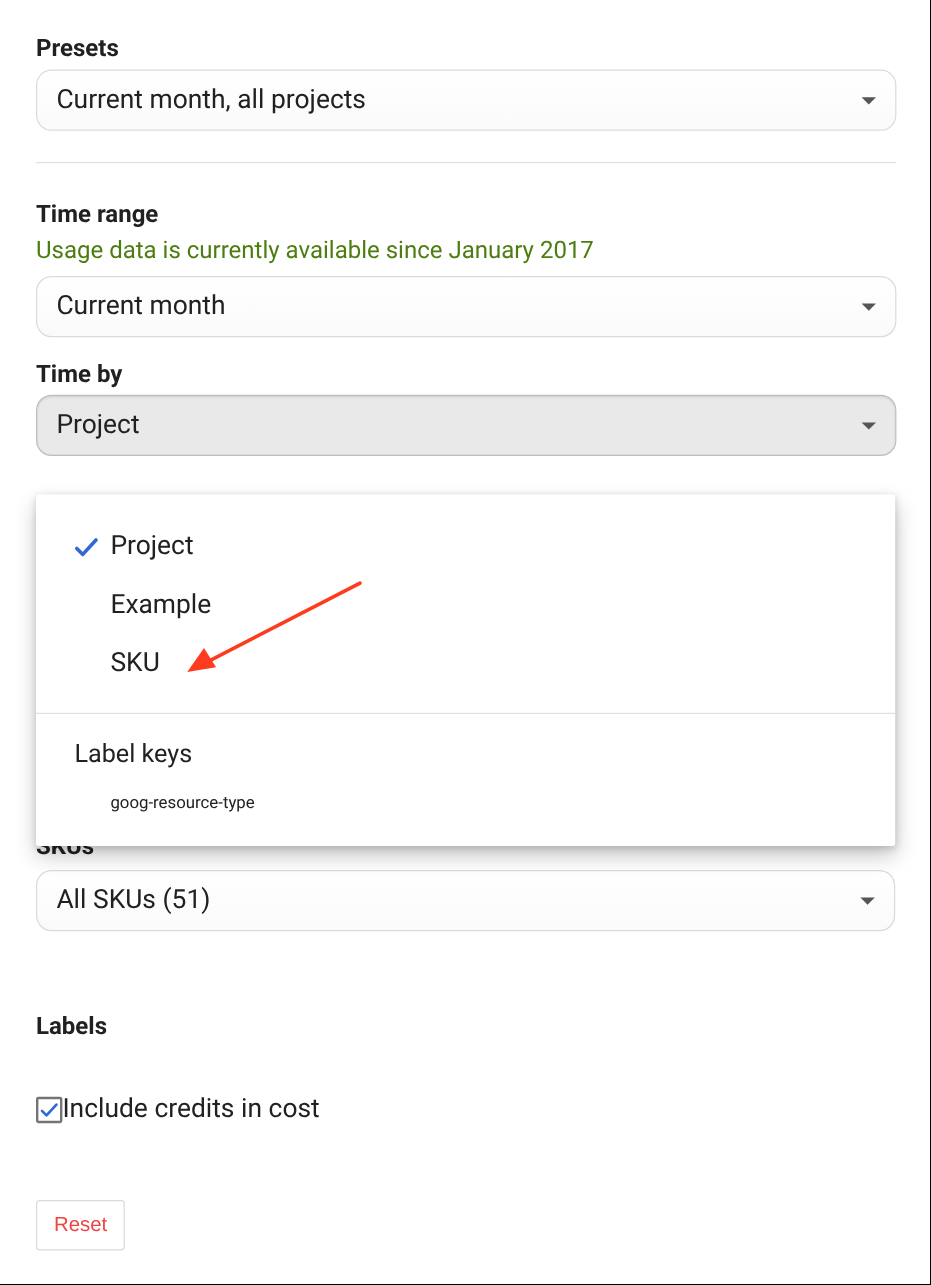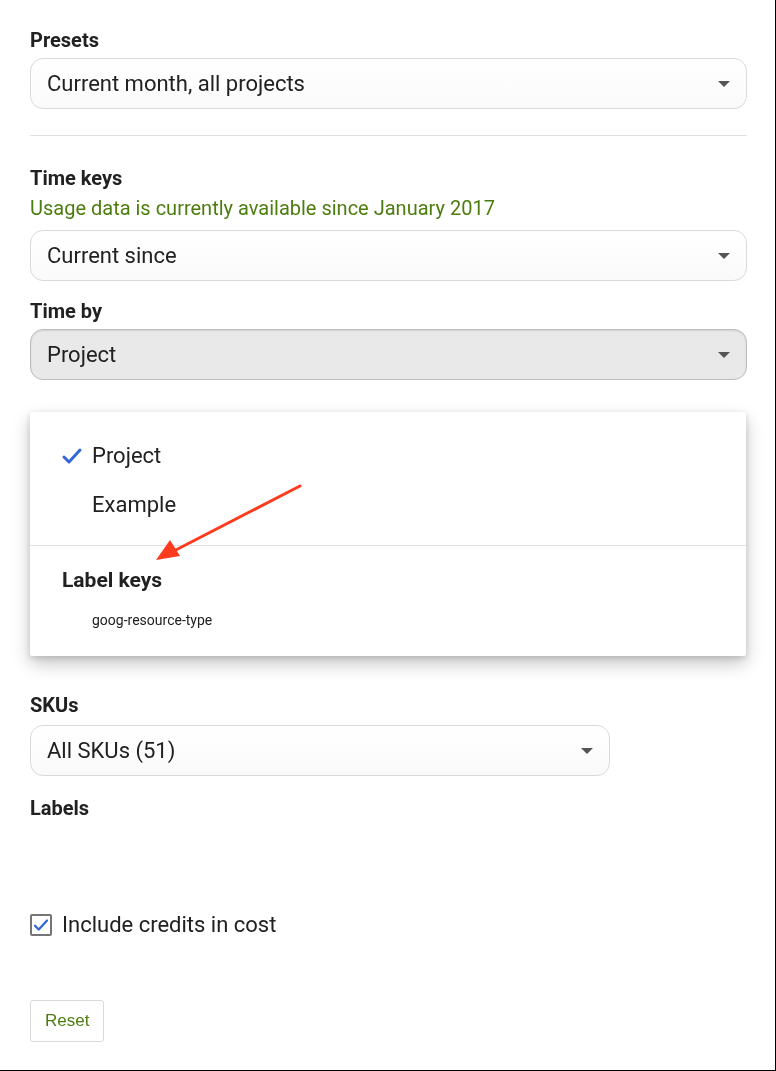--- a/index.html
+++ b/index.html
@@ -96,21 +96,21 @@
     fill: none;
     stroke-linecap: round;
     stroke-linejoin: round;
   }
   .menu-divider {
     height: 1px;
     background: #e0e0e0;
     margin: 16px 0 12px 0;
   }
   .menu-header {
-    font-weight: 700;
+    font-weight: 400;
     font-size: 21px;
     padding: 10px 14px 10px 32px;
   }
   .menu-subitem {
     padding: 10px 14px 10px 62px;
     font-size: 14px;
     cursor: pointer;
   }
 
   
@@ -122,21 +122,21 @@
     font-size: 20px;
     z-index: 1;
     color: #212121;
   }
 
   
   .skus-select {
     position: absolute;
     left: 30px;
     top: 725px;
-    width: 580px;
+    width: 716px;
     z-index: 1;
   }
 
   
   .labels-block {
     position: absolute;
     left: 30px;
     top: 796px;
     width: 716px;
   }
@@ -152,21 +152,21 @@
   }
   .text-input::placeholder { color: #9e9e9e; }
 
   
   .checkbox-row {
     position: absolute;
     left: 30px;
     top: 912px;
     display: flex;
     align-items: center;
-    gap: 10px;
+    gap: 0;
     font-size: 22px;
   }
   .cb {
     width: 22px; height: 22px;
     border: 2px solid #757575;
     border-radius: 2px;
     display: flex;
     align-items: center;
     justify-content: center;
     cursor: pointer;
@@ -180,21 +180,21 @@
     stroke-linejoin: round;
   }
 
   
   .reset-btn {
     position: absolute;
     left: 30px;
     top: 1000px;
     border: 1px solid #dadada;
     background: #fff;
-    color: #4d7c0f;
+    color: #ef4444;
     padding: 10px 14px;
     font-size: 17px;
     border-radius: 3px;
     cursor: pointer;
   }
 
   
   .arrow-annotation {
     position: absolute;
     left: 150px;
@@ -214,24 +214,24 @@
     <div class="field-label">Presets</div>
     <div class="select-box">
       <span>Current month, all projects</span>
       <span class="caret"></span>
     </div>
   </div>
 
   <div class="divider"></div>
 
   <div class="section">
-    <div class="field-label">Time keys</div>
+    <div class="field-label">Time range</div>
     <div class="field-sublabel">Usage data is currently available since January 2017</div>
     <div class="select-box">
-      <span>Current since</span>
+      <span>Current month</span>
       <span class="caret"></span>
     </div>
   </div>
 
   <div class="section" style="margin-bottom:0;">
     <div class="field-label">Time by</div>
     <div class="select-box open">
       <span>Project</span>
       <span class="caret"></span>
     </div>
@@ -245,40 +245,44 @@
         <svg class="check-svg" viewBox="0 0 24 24">
             <polyline points="4 13 9 18 20 6"></polyline>
           </svg>
       </span>
       <span>Project</span>
     </div>
     <div class="menu-item">
       <span class="check-slot"></span>
       <span>Example</span>
     </div>
+    <div class="menu-item">
+      <span class="check-slot"></span>
+      <span>SKU</span>
+    </div>
     <div class="menu-divider"></div>
     <div class="menu-header">Label keys</div>
     <div class="menu-subitem">goog-resource-type</div>
   </div>
 
   <svg class="arrow-annotation" viewBox="0 0 160 100">
     <defs></defs>
     <line x1="150" y1="10" x2="18" y2="78" stroke="#ff3b1f" stroke-width="3" stroke-linecap="round"></line>
     <polygon points="6,84 30,80 20,64" fill="#ff3b1f"></polygon>
   </svg>
 
   <div class="skus-select">
     <div class="select-box">
       <span>All SKUs (51)</span>
       <span class="caret"></span>
     </div>
   </div>
 
   <div class="labels-block">
-    <div class="field-label" style="margin-bottom:10px;">Labels</div>
+    <div class="field-label" style="margin-bottom:10px;margin-top:47px;">Labels</div>
   </div>
 
   <div class="checkbox-row">
     <span class="cb">
       <svg class="cb-svg" viewBox="0 0 24 24">
           <polyline points="4 13 9 18 20 6"></polyline>
         </svg>
     </span>
     <span>Include credits in cost</span>
   </div>

